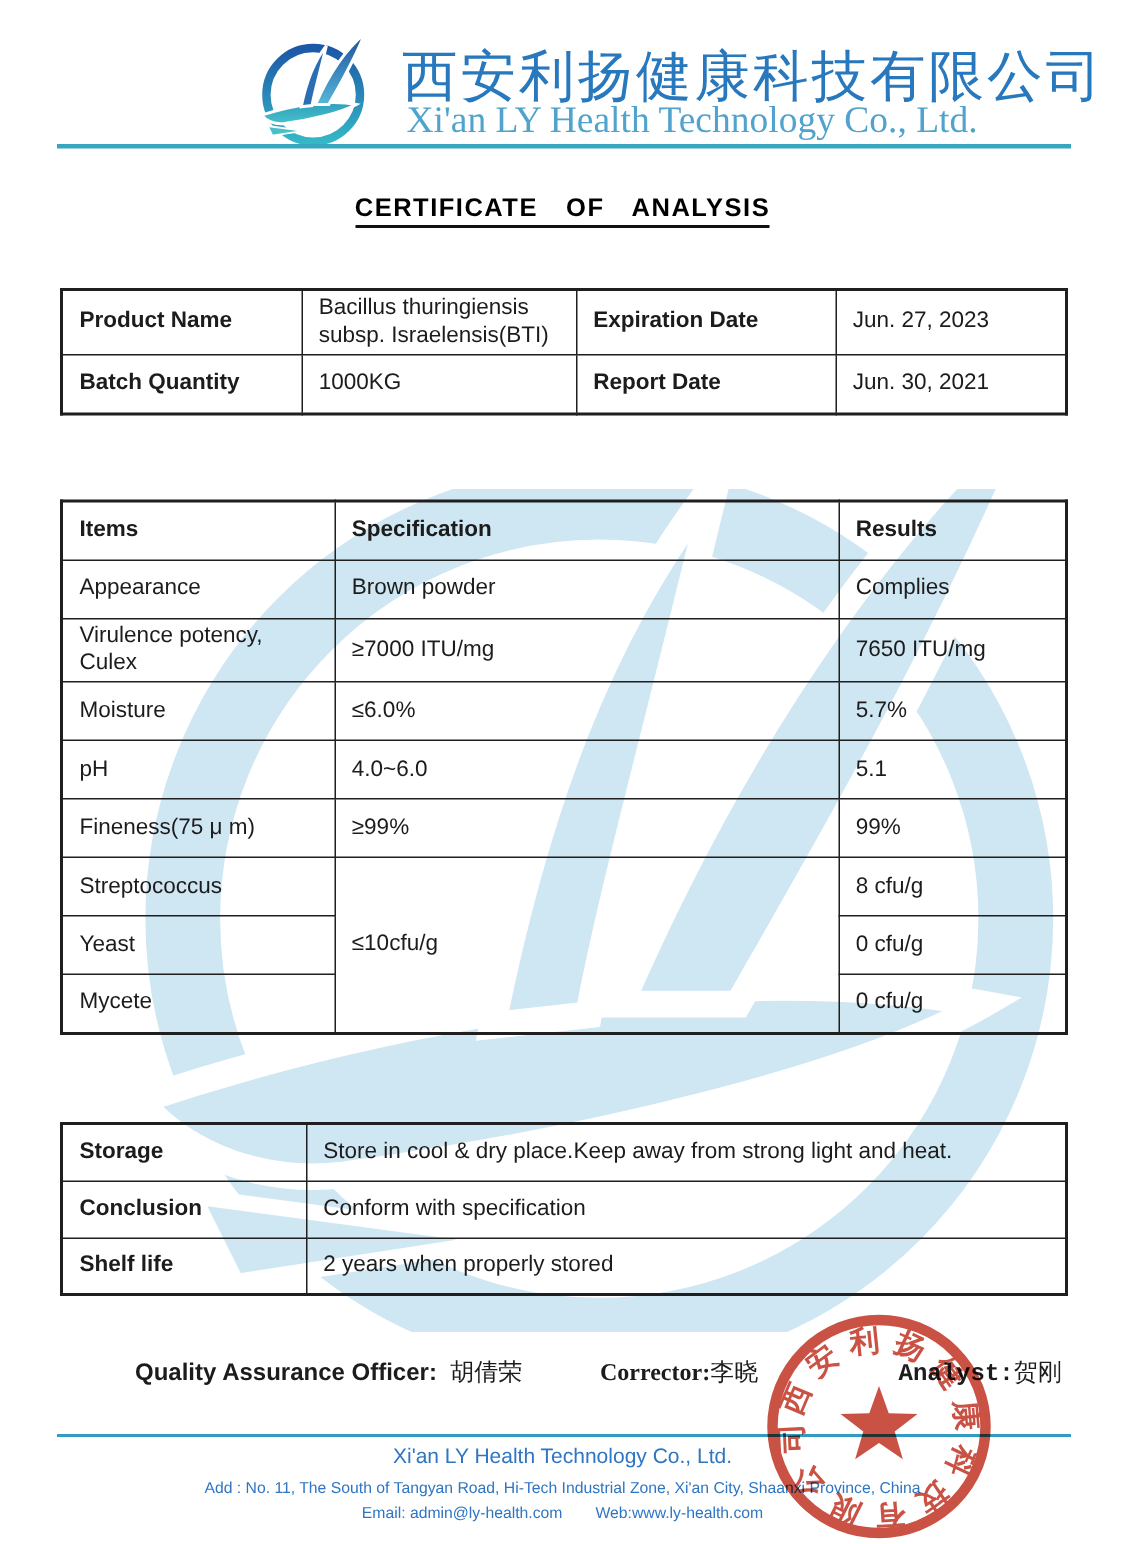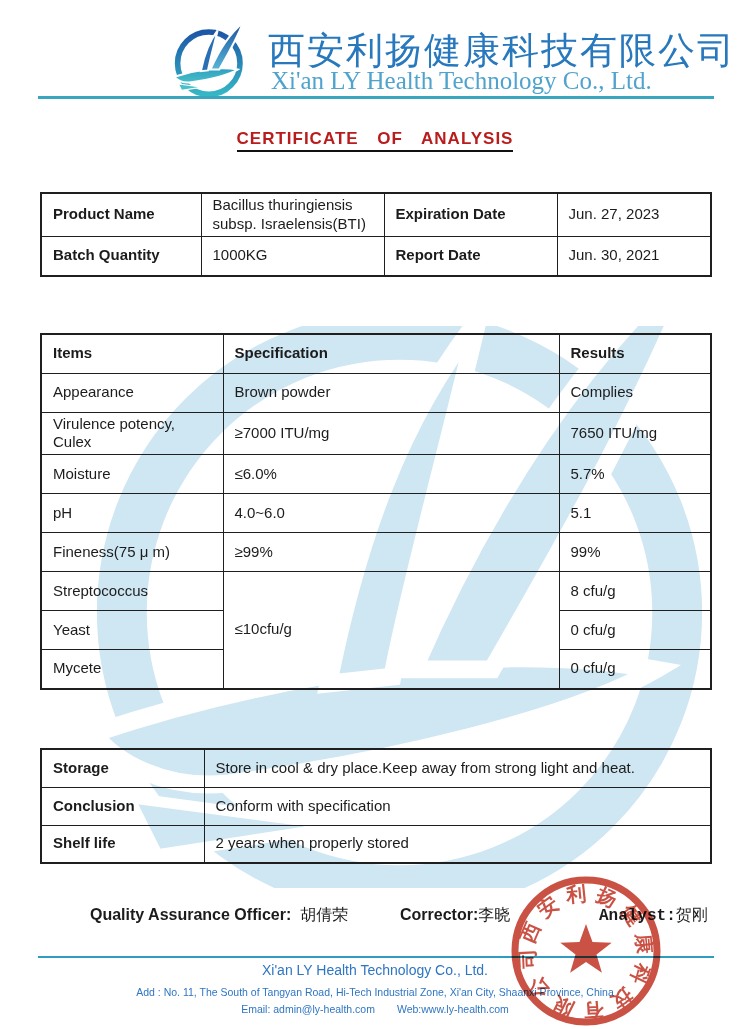--- a/index.html
+++ b/index.html
@@ -10,21 +10,21 @@
   .logo-svg { position:absolute; left:166px; top:20px; width:92px; height:80px; }
   .company-cn { position:absolute; left:268px; top:26px; font-size:37px; letter-spacing:2px;
                 color:#2878be; font-weight:500; white-space:nowrap; }
   .company-en { position:absolute; left:271px; top:67px; font-size:25px; color:#4fa3cd;
                 font-family:"Liberation Serif","DejaVu Serif",serif; white-space:nowrap; }
   .hr-header { position:absolute; left:38px; top:96px; width:676px; height:3px; background:#3aa5bf; }
 
   
   .title-wrap { position:absolute; left:0; top:129px; width:750px; text-align:center; }
   .title-text { display:inline-block; font-size:17px; font-weight:bold; letter-spacing:1px;
-                word-spacing:13px; color:#b91c1c; border-bottom:2px solid #111; padding-bottom:1px; }
+                word-spacing:13px; color:#000000; border-bottom:2px solid #111; padding-bottom:1px; }
 
   
   table.doc { position:absolute; left:40px; width:670px; border-collapse:collapse;
               table-layout:fixed; font-size:15px; background:transparent; z-index:2; }
   table.doc td { border:1px solid #1f1f1f; vertical-align:middle; padding:2px 11px;
                  line-height:1.25; background:transparent; }
   table.doc { border:2px solid #1f1f1f; }
   td.b { font-weight:bold; }
 
   .t1 { top:192px; }
@@ -40,21 +40,21 @@
   
   .wm-clip { position:absolute; left:60px; top:326px; width:660px; height:562px;
              overflow:hidden; z-index:0; pointer-events:none; }
   .wm-svg { position:absolute; left:12px; top:-98px; width:712px; height:712px; }
 
   
   .sig-row { position:absolute; left:0; top:905px; width:750px; height:26px; font-size:16px; z-index:2;padding-left:20px; }
   .sig { position:absolute; white-space:nowrap; }
   .sig .lbl { font-weight:bold; }
   .sig-qa { left:90px; }
-  .sig-corrector { left:400px; }
+  .sig-corrector { left:400px;font-family:Liberation Serif, serif; }
   .sig-analyst { left:599px;font-family:Liberation Mono, monospace; }
 
   
   .stamp-svg { position:absolute; left:506px; top:871px; width:160px; height:160px;
                z-index:5; opacity:0.88; mix-blend-mode:multiply; }
   .stamp-text { font-size:20px; font-weight:bold; letter-spacing:7.5px; }
 
   
   .hr-footer { position:absolute; left:38px; top:956px; width:676px; height:2px; background:#2f9cc0; z-index:1; }
   .ft-company { position:absolute; left:0; top:962px; width:750px; text-align:center;

